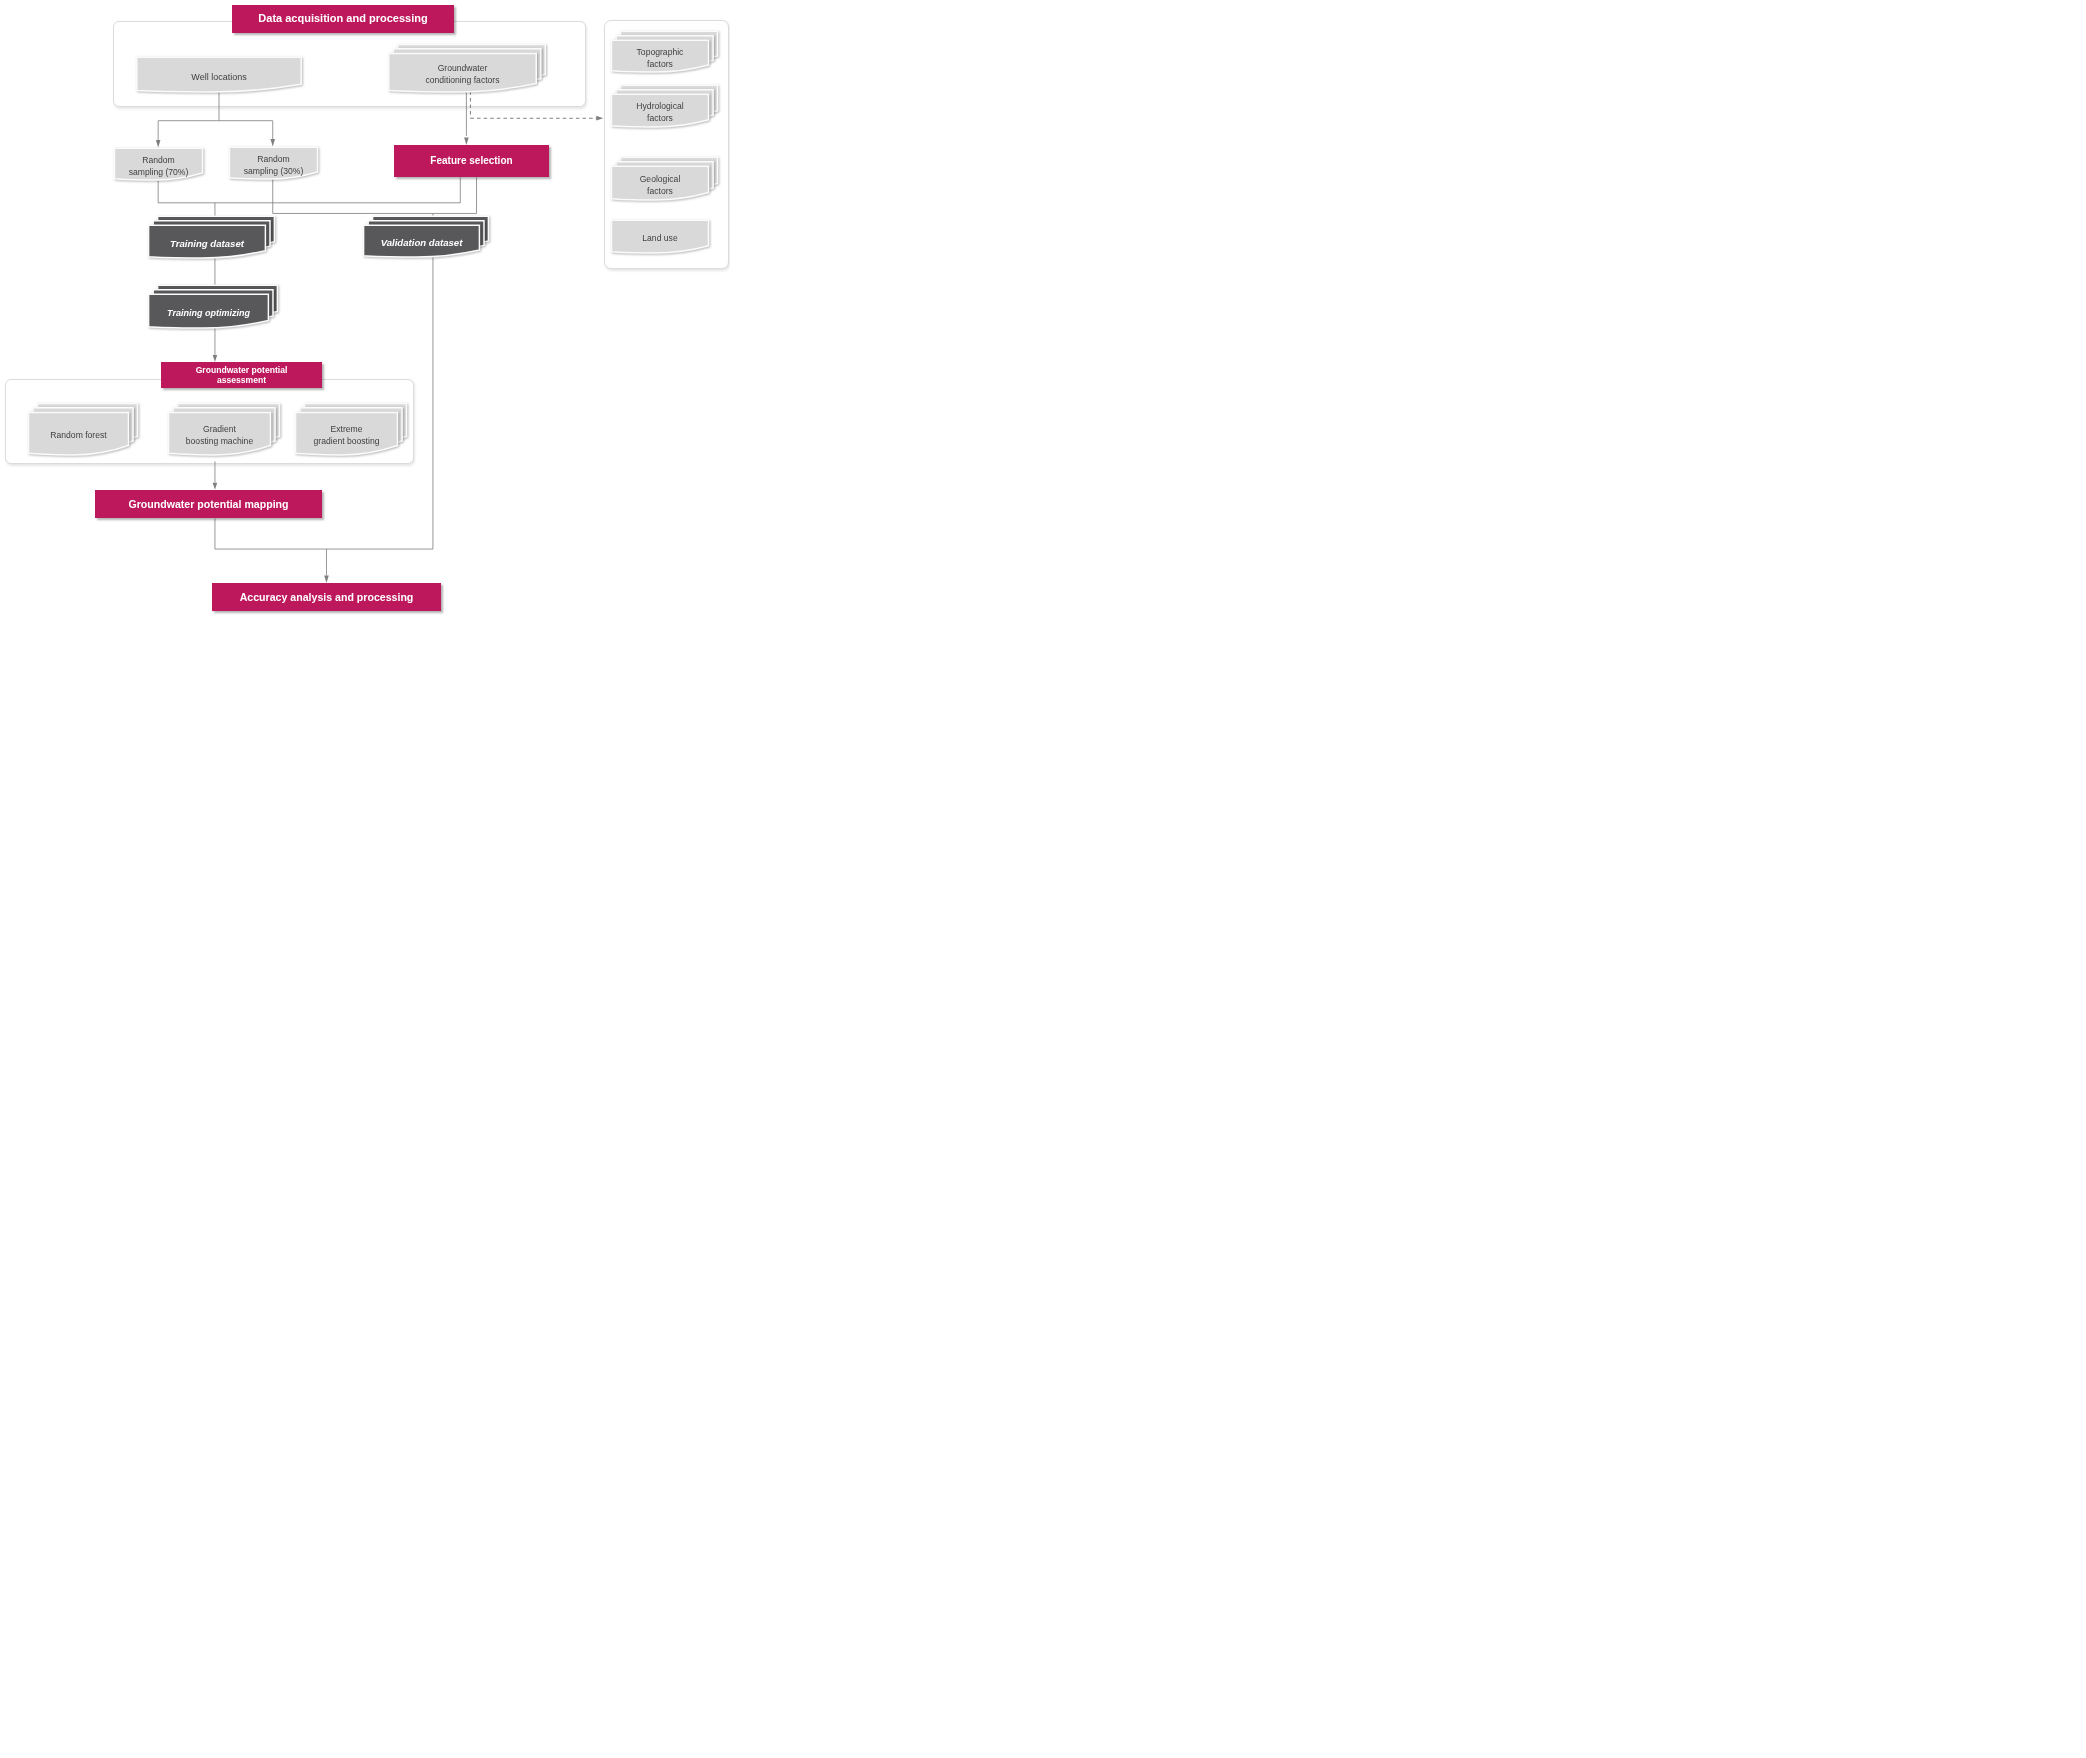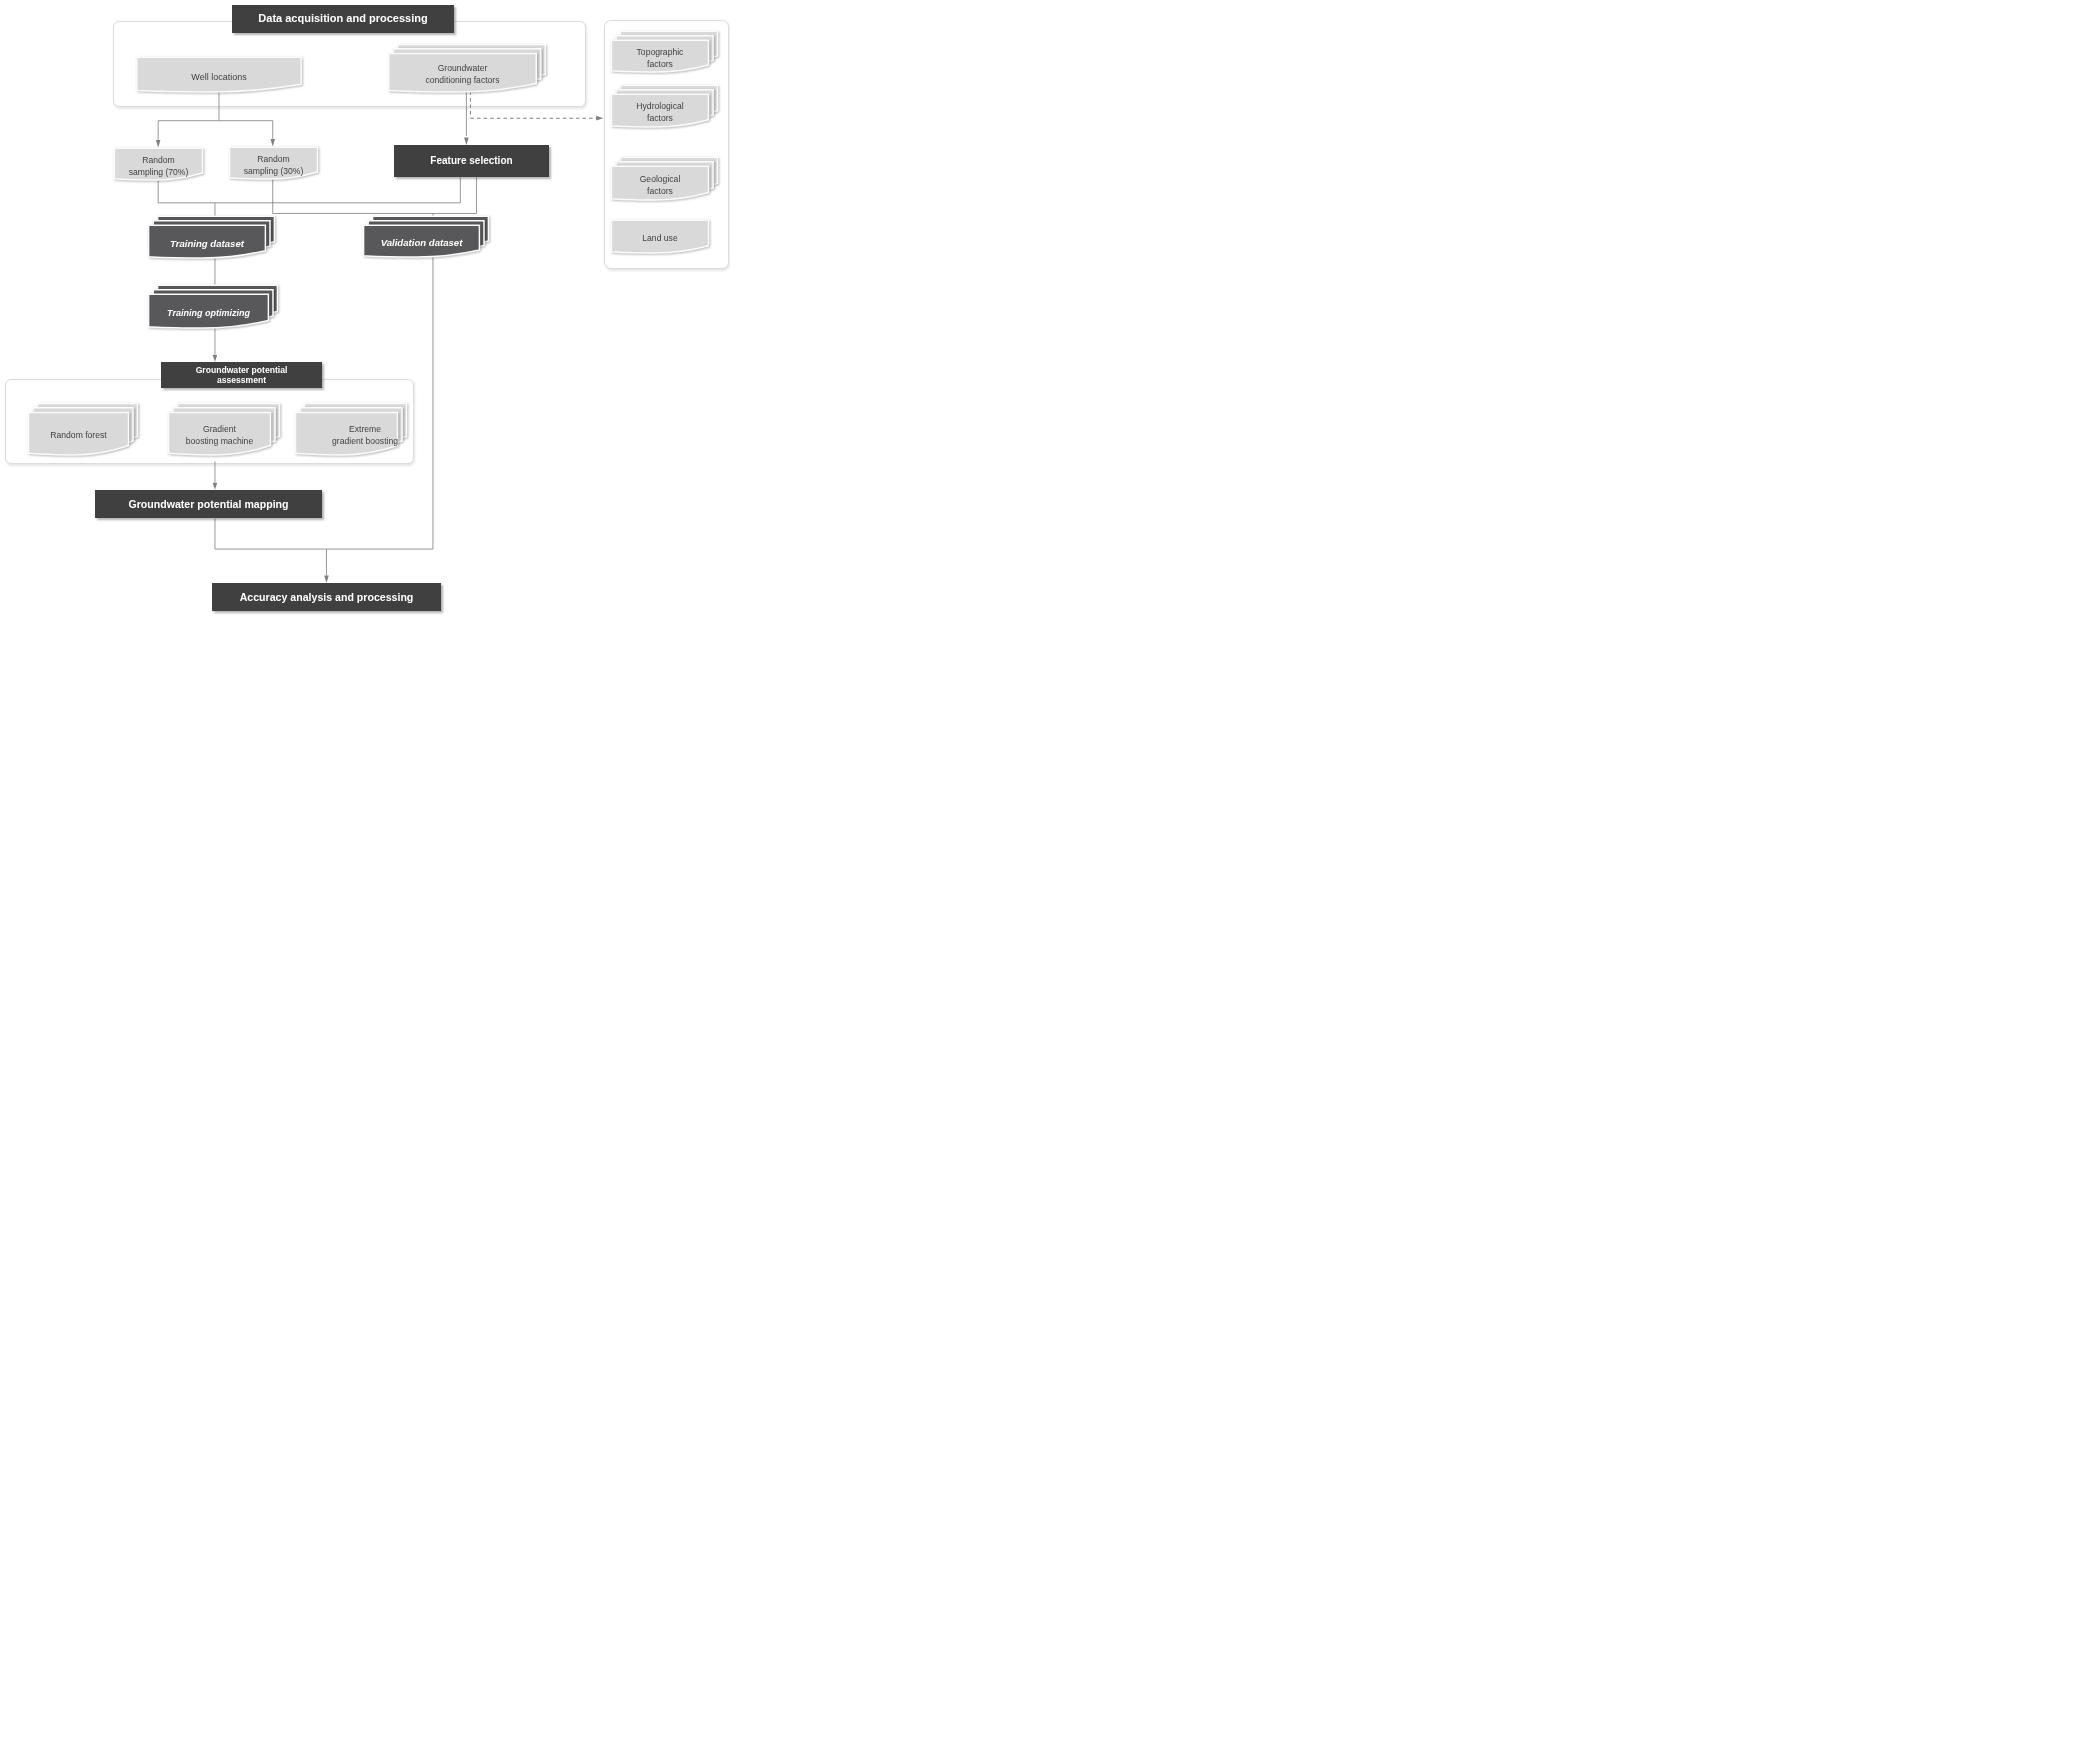--- a/index.html
+++ b/index.html
@@ -10,21 +10,21 @@
   .frame{position:absolute;background:#ffffff;border:1px solid #dcdcdc;border-radius:6px;
          box-shadow:1px 1.5px 2.5px rgba(0,0,0,0.10);z-index:1;}
 
   
   .connectors{position:absolute;left:0;top:0;z-index:5;pointer-events:none;}
   .flow{stroke:#7f7f7f;stroke-width:1.6;fill:none;}
   .flow-dashed{stroke:#7f7f7f;stroke-width:2;fill:none;stroke-dasharray:7 6;}
   .ahead{fill:#7f7f7f;stroke:none;}
 
   
-  .dark-rect{position:absolute;background:#404040;color:#ffffff;display:flex;align-items:center;
+  .dark-rect{position:absolute;background:#be185d;color:#ffffff;display:flex;align-items:center;
              justify-content:center;text-align:center;font-weight:bold;z-index:12;
              box-shadow:1.5px 2px 2px rgba(0,0,0,0.30);line-height:1.2;padding:0 16px;box-sizing:border-box;}
 
   
   .doc{position:absolute;z-index:10;display:flex;align-items:center;justify-content:center;text-align:center;}
   .doc svg{position:absolute;left:0;top:0;width:100%;height:100%;overflow:visible;
            filter:drop-shadow(1px 1.3px 1px rgba(0,0,0,0.28));}
   .doc svg.l1{transform:translate(4.6px,-4.6px);}
   .doc svg.l2{transform:translate(9px,-9px);}
   .doc .lbl{position:relative;z-index:3;white-space:pre-line;line-height:1.35;padding-bottom:4px;margin-top:9px;}
@@ -236,21 +236,21 @@
     <svg class="l1" viewBox="0 0 200 100" preserveAspectRatio="none">
       <path class="docpath-light" vector-effect="non-scaling-stroke" d="M1,1 H199 V78 C165,92 130,101 85,100 C55,99.5 25,99 1,96 Z"></path>
       </svg>
     <svg viewBox="0 0 200 100" preserveAspectRatio="none">
       <path class="docpath-light" vector-effect="non-scaling-stroke" d="M1,1 H199 V78 C165,92 130,101 85,100 C55,99.5 25,99 1,96 Z"></path>
       </svg>
     <div class="lbl fs17">Gradient
 boosting machine</div>
   </div>
 
-  <div class="doc light" style="left:295px;top:412px;width:103px;height:43px;justify-content:flex-end;">
+  <div class="doc light" style="left:295px;top:412px;width:103px;height:43px;">
     <svg class="l2" viewBox="0 0 200 100" preserveAspectRatio="none">
       <path class="docpath-light" vector-effect="non-scaling-stroke" d="M1,1 H199 V78 C165,92 130,101 85,100 C55,99.5 25,99 1,96 Z"></path>
       </svg>
     <svg class="l1" viewBox="0 0 200 100" preserveAspectRatio="none">
       <path class="docpath-light" vector-effect="non-scaling-stroke" d="M1,1 H199 V78 C165,92 130,101 85,100 C55,99.5 25,99 1,96 Z"></path>
       </svg>
     <svg viewBox="0 0 200 100" preserveAspectRatio="none">
       <path class="docpath-light" vector-effect="non-scaling-stroke" d="M1,1 H199 V78 C165,92 130,101 85,100 C55,99.5 25,99 1,96 Z"></path>
       </svg>
     <div class="lbl fs17">Extreme

